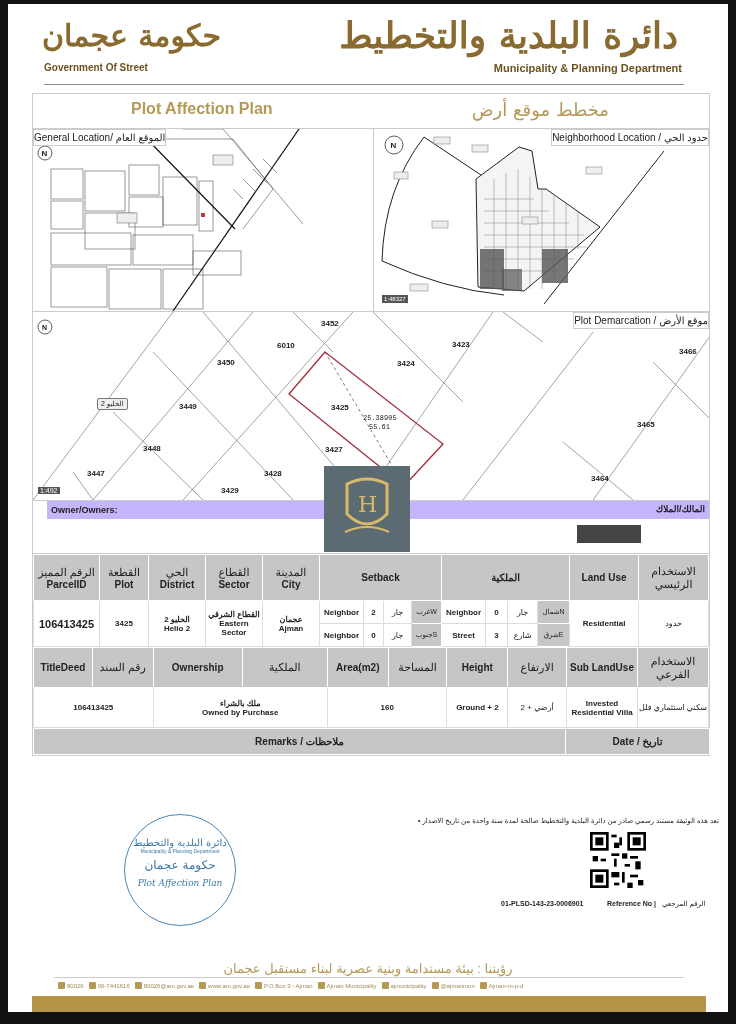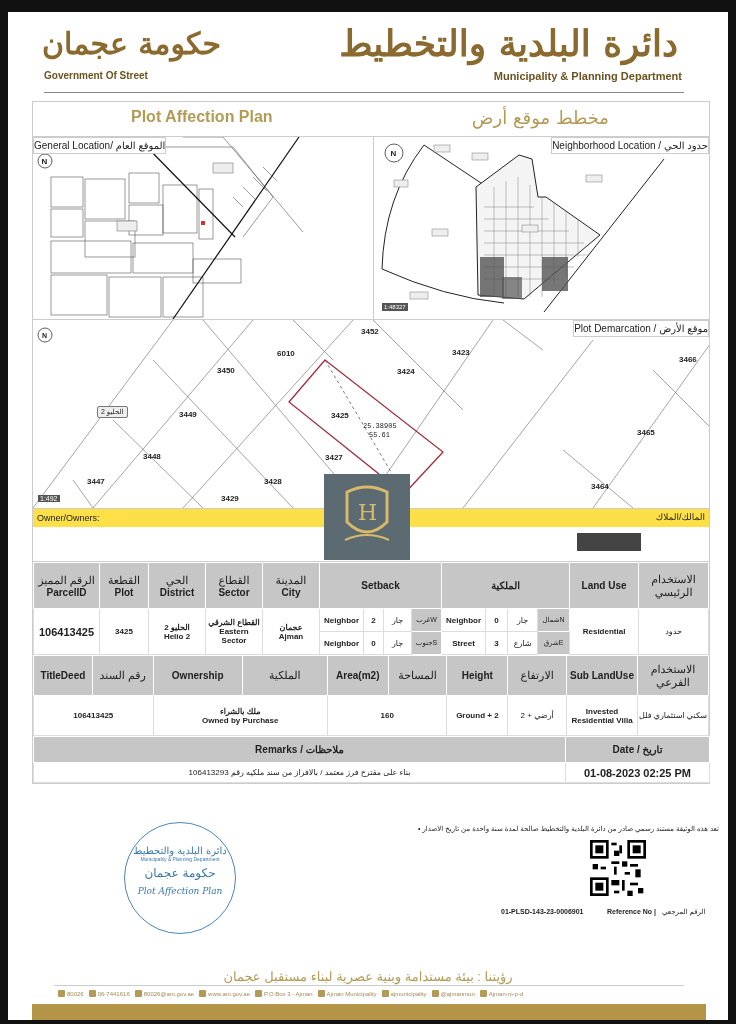--- a/index.html
+++ b/index.html
@@ -1,17 +1,17 @@
 <!DOCTYPE html>
 <html><head>
 <meta charset="utf-8">
 <style>
   html,body{margin:0;padding:0;}
   body{width:736px;height:1024px;background:#111;font-family:"Liberation Sans",sans-serif;color:#222;overflow:hidden;}
-  .page{position:absolute;left:8px;top:12px;width:720px;height:1008px;background:#fff;}
+  .page{position:absolute;left:8px;top:4px;width:720px;height:1008px;background:#fff;}
   .hdr{position:absolute;left:0;top:0;width:720px;height:86px;}
   .logo-ar{font-family:"DejaVu Serif",serif;color:#8a6a2e;font-weight:bold;}
   .gov-ar{position:absolute;left:34px;top:14px;font-size:30px;}
   .gov-en{position:absolute;left:36px;top:58px;font-size:10px;color:#6b5320;font-weight:bold;}
   .mun-ar{position:absolute;right:50px;top:10px;font-size:36px;}
   .mun-en{position:absolute;right:46px;top:58px;font-size:11px;color:#6b5320;font-weight:bold;}
   .hdr-rule{position:absolute;left:36px;right:44px;top:80px;height:1px;background:#888;}
 
   .frame{position:absolute;left:24px;top:89px;width:676px;border:1px solid #ccc;}
   .title-row{height:34px;border-bottom:1px solid #ccc;position:relative;}
@@ -26,21 +26,21 @@
   .map-label{position:absolute;background:#fff;border:1px solid #ccc;font-size:10px;padding:2px 0;white-space:nowrap;z-index:2;}
   .map-svg{position:absolute;left:0;top:0;}
 
   .demarc{position:relative;height:188px;overflow:hidden;border-bottom:1px solid #ccc;}
   .plot-num{position:absolute;font-size:8px;font-weight:bold;color:#222;}
   .scale-tag{position:absolute;background:#555;color:#fff;font-size:7px;padding:0 2px;}
   .district-tag{position:absolute;background:#eee;border:1px solid #777;border-radius:2px;font-size:7px;padding:1px 3px;}
 
   .watermark{position:absolute;left:316px;top:462px;width:86px;height:86px;background:#5c6b72;z-index:5;display:flex;align-items:center;justify-content:center;}
 
-  .owner-bar{height:18px;background:#fde047;position:relative;font-size:9px;font-weight:normal;}
+  .owner-bar{height:18px;background:#c4b5fd;position:relative;font-size:9px;font-weight:bold;margin-left:14px;}
   .owner-bar .en{position:absolute;left:4px;top:4px;}
   .owner-bar .ar{position:absolute;right:4px;top:3px;}
   .owner-blank{height:34px;position:relative;border-bottom:1px solid #ccc;}
   .redact{position:absolute;right:68px;top:6px;width:64px;height:18px;background:#444;}
 
   table{border-collapse:collapse;width:100%;table-layout:fixed;}
   td{border:1px solid #fff;text-align:center;vertical-align:middle;font-size:8px;padding:0;}
   .gh{background:#c6c6c6;font-weight:bold;font-size:10px;}
   .gh .ar{font-size:11px;font-weight:normal;}
   .w{background:#fff;border:1px solid #ddd;}
@@ -170,21 +170,21 @@
           <line x1="620" y1="50" x2="680" y2="110"></line>
           <line x1="530" y1="130" x2="600" y2="188"></line>
         </g>
         <polygon points="292,40 410,132 371,174 256,82" fill="none" stroke="#a33040" stroke-width="1.3"></polygon>
         <line x1="292" y1="40" x2="371" y2="174" stroke="#555" stroke-width="0.8" stroke-dasharray="3,3"></line>
         <text x="330" y="108" font-size="7" fill="#222" font-family="Liberation Mono, monospace">25.38905</text>
         <text x="336" y="117" font-size="7" fill="#222" font-family="Liberation Mono, monospace">55.61</text>
         <circle cx="12" cy="15" r="7" fill="#fff" stroke="#333" stroke-width="0.8"></circle>
         <text x="9" y="18" font-size="7" font-weight="bold" fill="#222" font-family="Liberation Sans, sans-serif">N</text>
       </svg>
-      <div class="plot-num" style="left:288px;top:7px;margin-left:40px;">3452</div>
+      <div class="plot-num" style="left:288px;top:7px;">3452</div>
       <div class="plot-num" style="left:244px;top:29px;">6010</div>
       <div class="plot-num" style="left:419px;top:28px;">3423</div>
       <div class="plot-num" style="left:646px;top:35px;">3466</div>
       <div class="plot-num" style="left:184px;top:46px;">3450</div>
       <div class="plot-num" style="left:364px;top:47px;">3424</div>
       <div class="plot-num" style="left:146px;top:90px;">3449</div>
       <div class="plot-num" style="left:298px;top:91px;">3425</div>
       <div class="plot-num" style="left:604px;top:108px;">3465</div>
       <div class="plot-num" style="left:110px;top:132px;">3448</div>
       <div class="plot-num" style="left:292px;top:133px;">3427</div>
@@ -331,24 +331,20 @@
 
     <table>
       <colgroup>
           <col style="width:532px">
           <col style="width:144px">
         </colgroup>
       <tbody>
           <tr style="height:26px;">
         <td class="gh">Remarks / ملاحظات</td>
         <td class="gh">Date / تاريخ</td>
-      </tr>
-      <tr style="height:20px;">
-        <td class="w">بناء على مقترح فرز معتمد / بالافراز من سند ملكيه رقم 106413293</td>
-        <td class="w date-cell">01-08-2023 02:25 PM</td>
       </tr>
     </tbody>
       </table>
   </div>
 
   <div class="watermark">
     <svg width="60" height="70">
       <path d="M10 10 Q30 0 50 10 L50 40 Q30 60 10 40 Z" fill="none" stroke="#d8b96a" stroke-width="3"></path>
       <text x="21" y="38" font-size="22" fill="#d8b96a" font-family="DejaVu Serif, serif">H</text>
       <path d="M8 58 Q30 48 52 58" fill="none" stroke="#d8b96a" stroke-width="2"></path>

